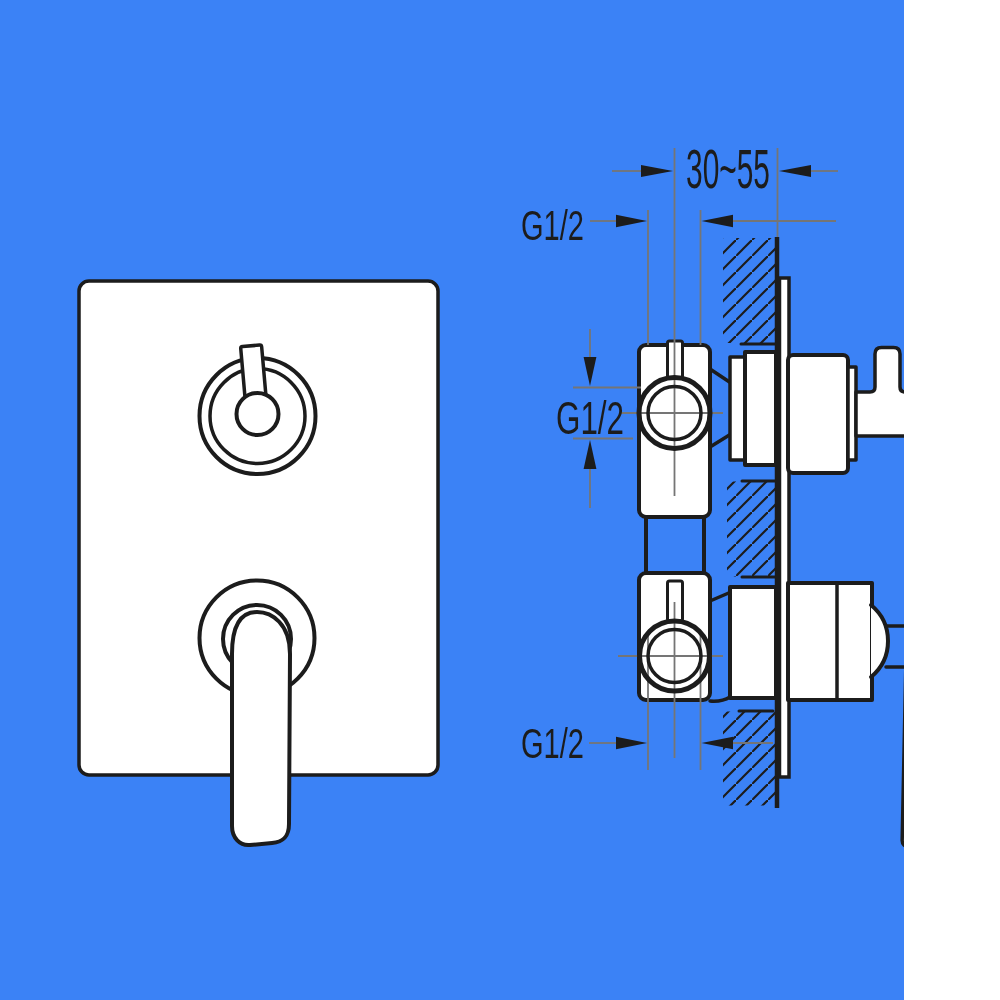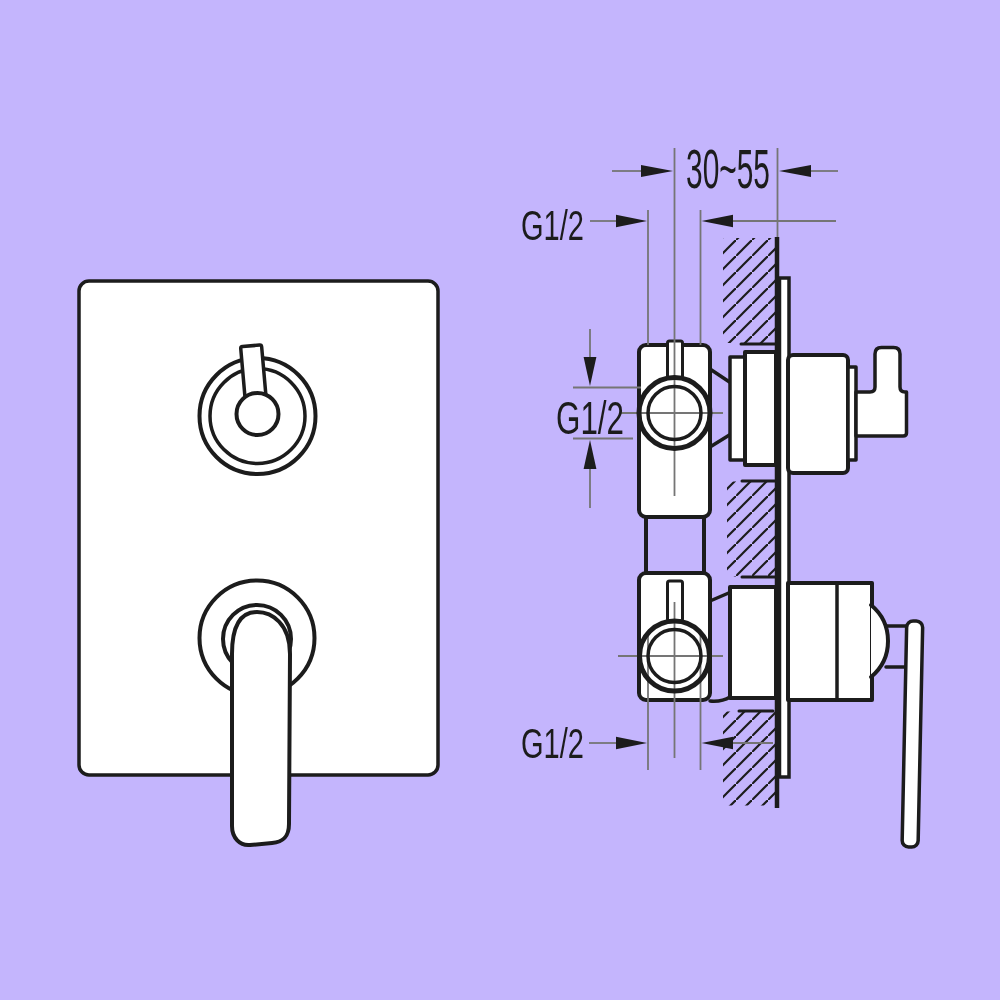--- a/index.html
+++ b/index.html
@@ -1,18 +1,18 @@
 <!DOCTYPE html>
 <html><head>
 <meta charset="utf-8">
 <style>
   html, body { margin: 0; padding: 0; background: #ffffff; }
   #stage {
-    position: relative; width: 1000px; height: 1000px;
-    background: #c4b5fd; overflow: hidden;
+    position: relative; width: 904px; height: 1000px;
+    background: #3b82f6; overflow: hidden;
     font-family: "Liberation Sans", sans-serif;
   }
   svg { display: block; }
   text {
     font-family: "Liberation Sans", sans-serif;
     fill: #1c1c1c;
   }
 </style>
 </head>
 <body>

